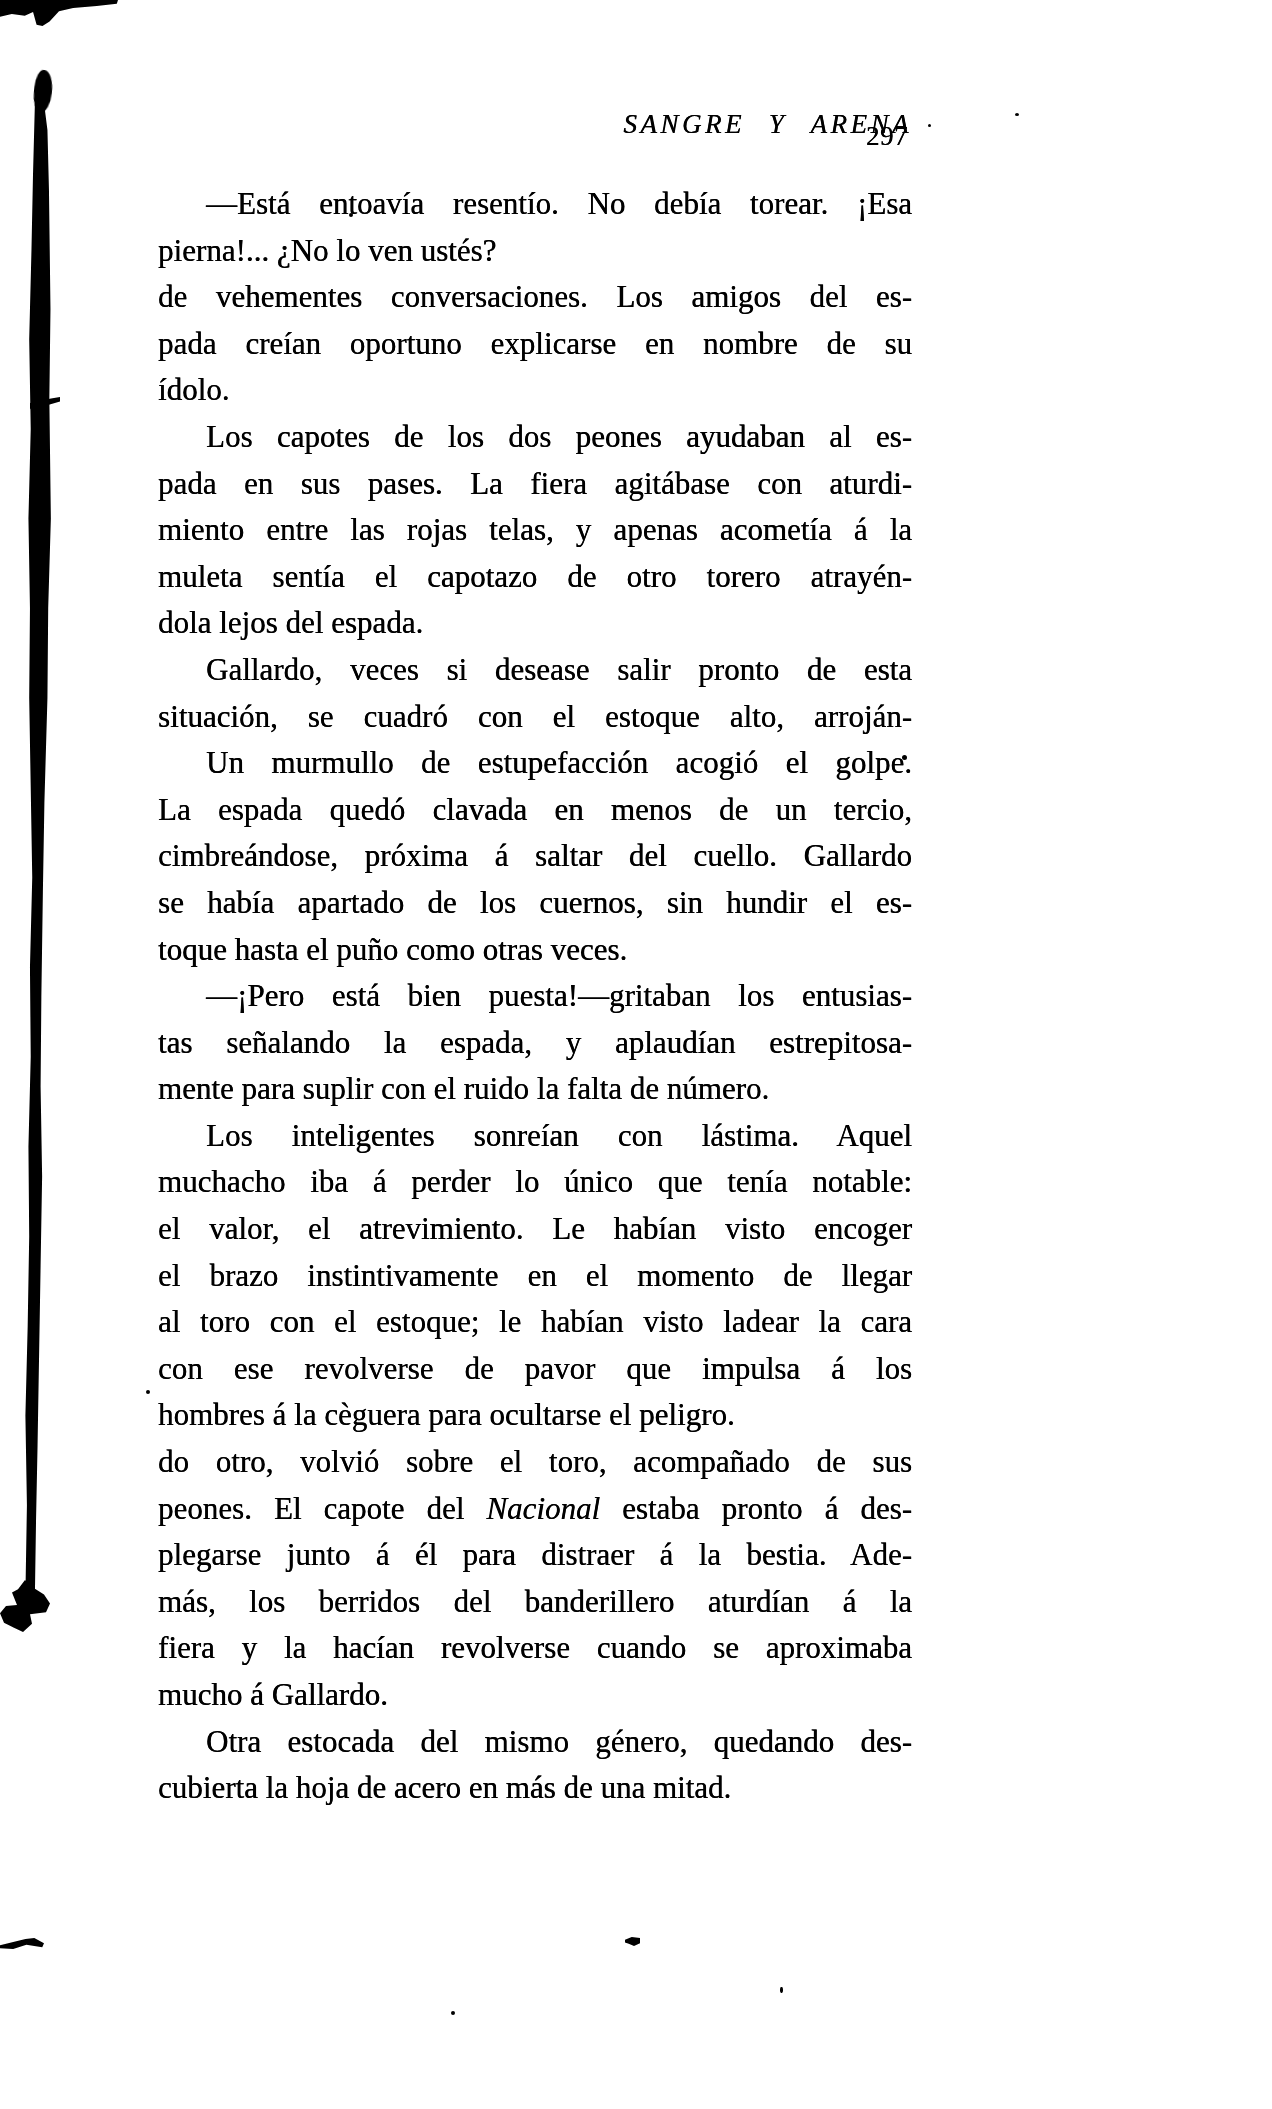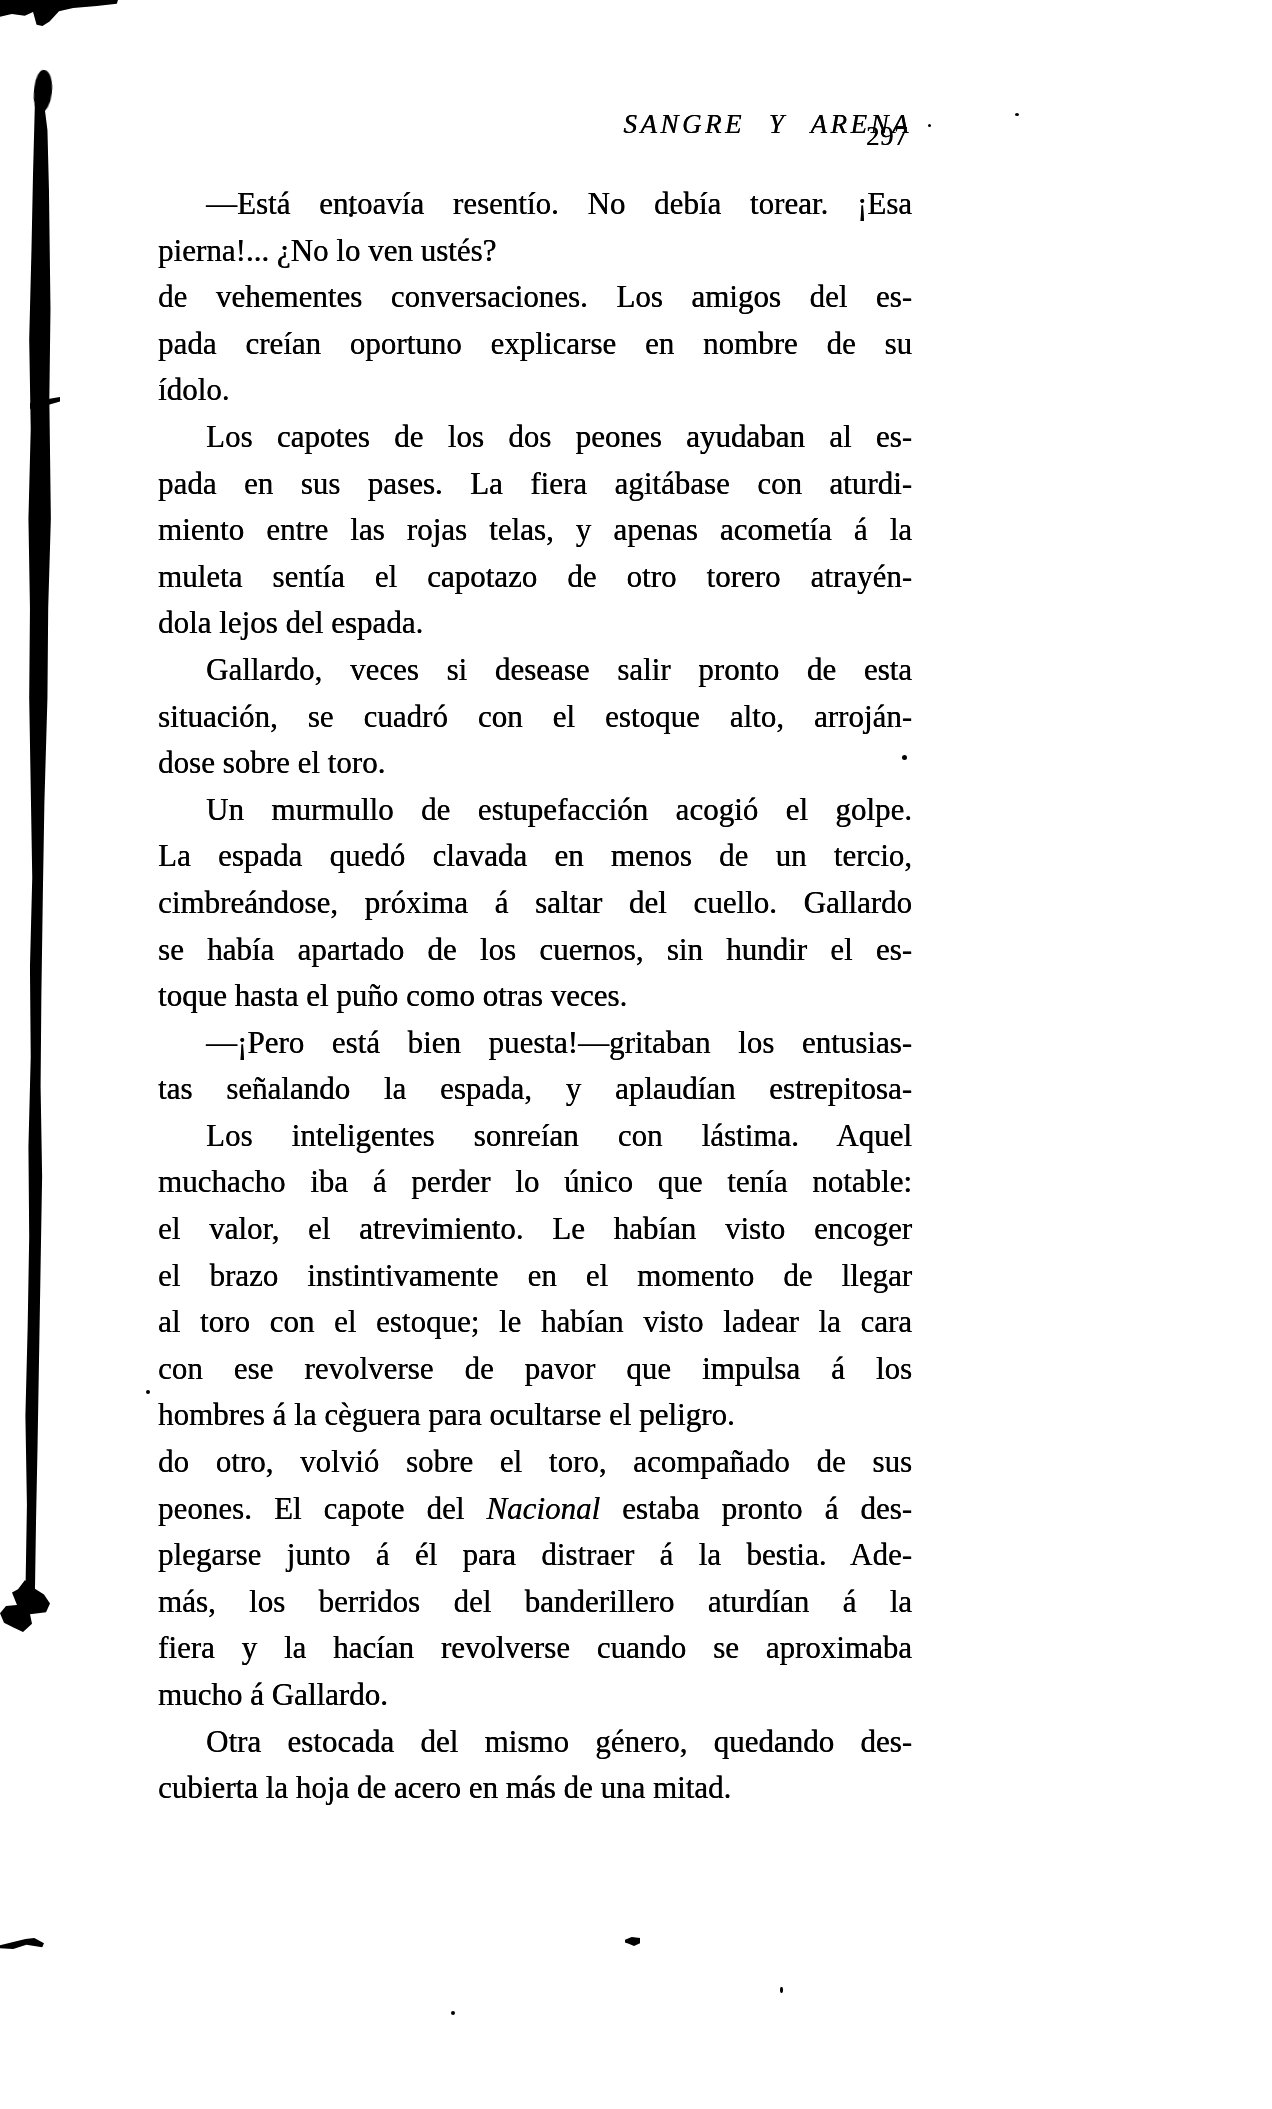--- a/index.html
+++ b/index.html
@@ -133,34 +133,34 @@
       <div class="line indent">Los capotes de los dos peones ayudaban al es-</div>
       <div class="line">pada en sus pases. La fiera agitábase con aturdi-</div>
       <div class="line">miento entre las rojas telas, y apenas acometía á la</div>
       <div class="line">muleta sentía el capotazo de otro torero atrayén-</div>
       <div class="line last">dola lejos del espada.</div>
     </div>
 
     <div>
       <div class="line indent">Gallardo, veces si desease salir pronto de esta</div>
       <div class="line">situación, se cuadró con el estoque alto, arroján-</div>
-      <div class="line last">dose sobre el toro.</div>
     </div>
 
     <div>
       <div class="line indent">Un murmullo de estupefacción acogió el golpe.</div>
       <div class="line">La espada quedó clavada en menos de un tercio,</div>
       <div class="line">cimbreándose, próxima á saltar del cuello. Gallardo</div>
       <div class="line">se había apartado de los cuernos, sin hundir el es-</div>
       <div class="line last">toque hasta el puño como otras veces.</div>
     </div>
 
     <div>
       <div class="line indent">—¡Pero está bien puesta!—gritaban los entusias-</div>
       <div class="line">tas señalando la espada, y aplaudían estrepitosa-</div>
+      <div class="line last">mente para suplir con el ruido la falta de número.</div>
     </div>
 
     <div>
       <div class="line indent">Los inteligentes sonreían con lástima. Aquel</div>
       <div class="line">muchacho iba á perder lo único que tenía notable:</div>
       <div class="line">el valor, el atrevimiento. Le habían visto encoger</div>
       <div class="line">el brazo instintivamente en el momento de llegar</div>
       <div class="line">al toro con el estoque; le habían visto ladear la cara</div>
       <div class="line">con ese revolverse de pavor que impulsa á los</div>
       <div class="line last">hombres á la cèguera para ocultarse el peligro.</div>

